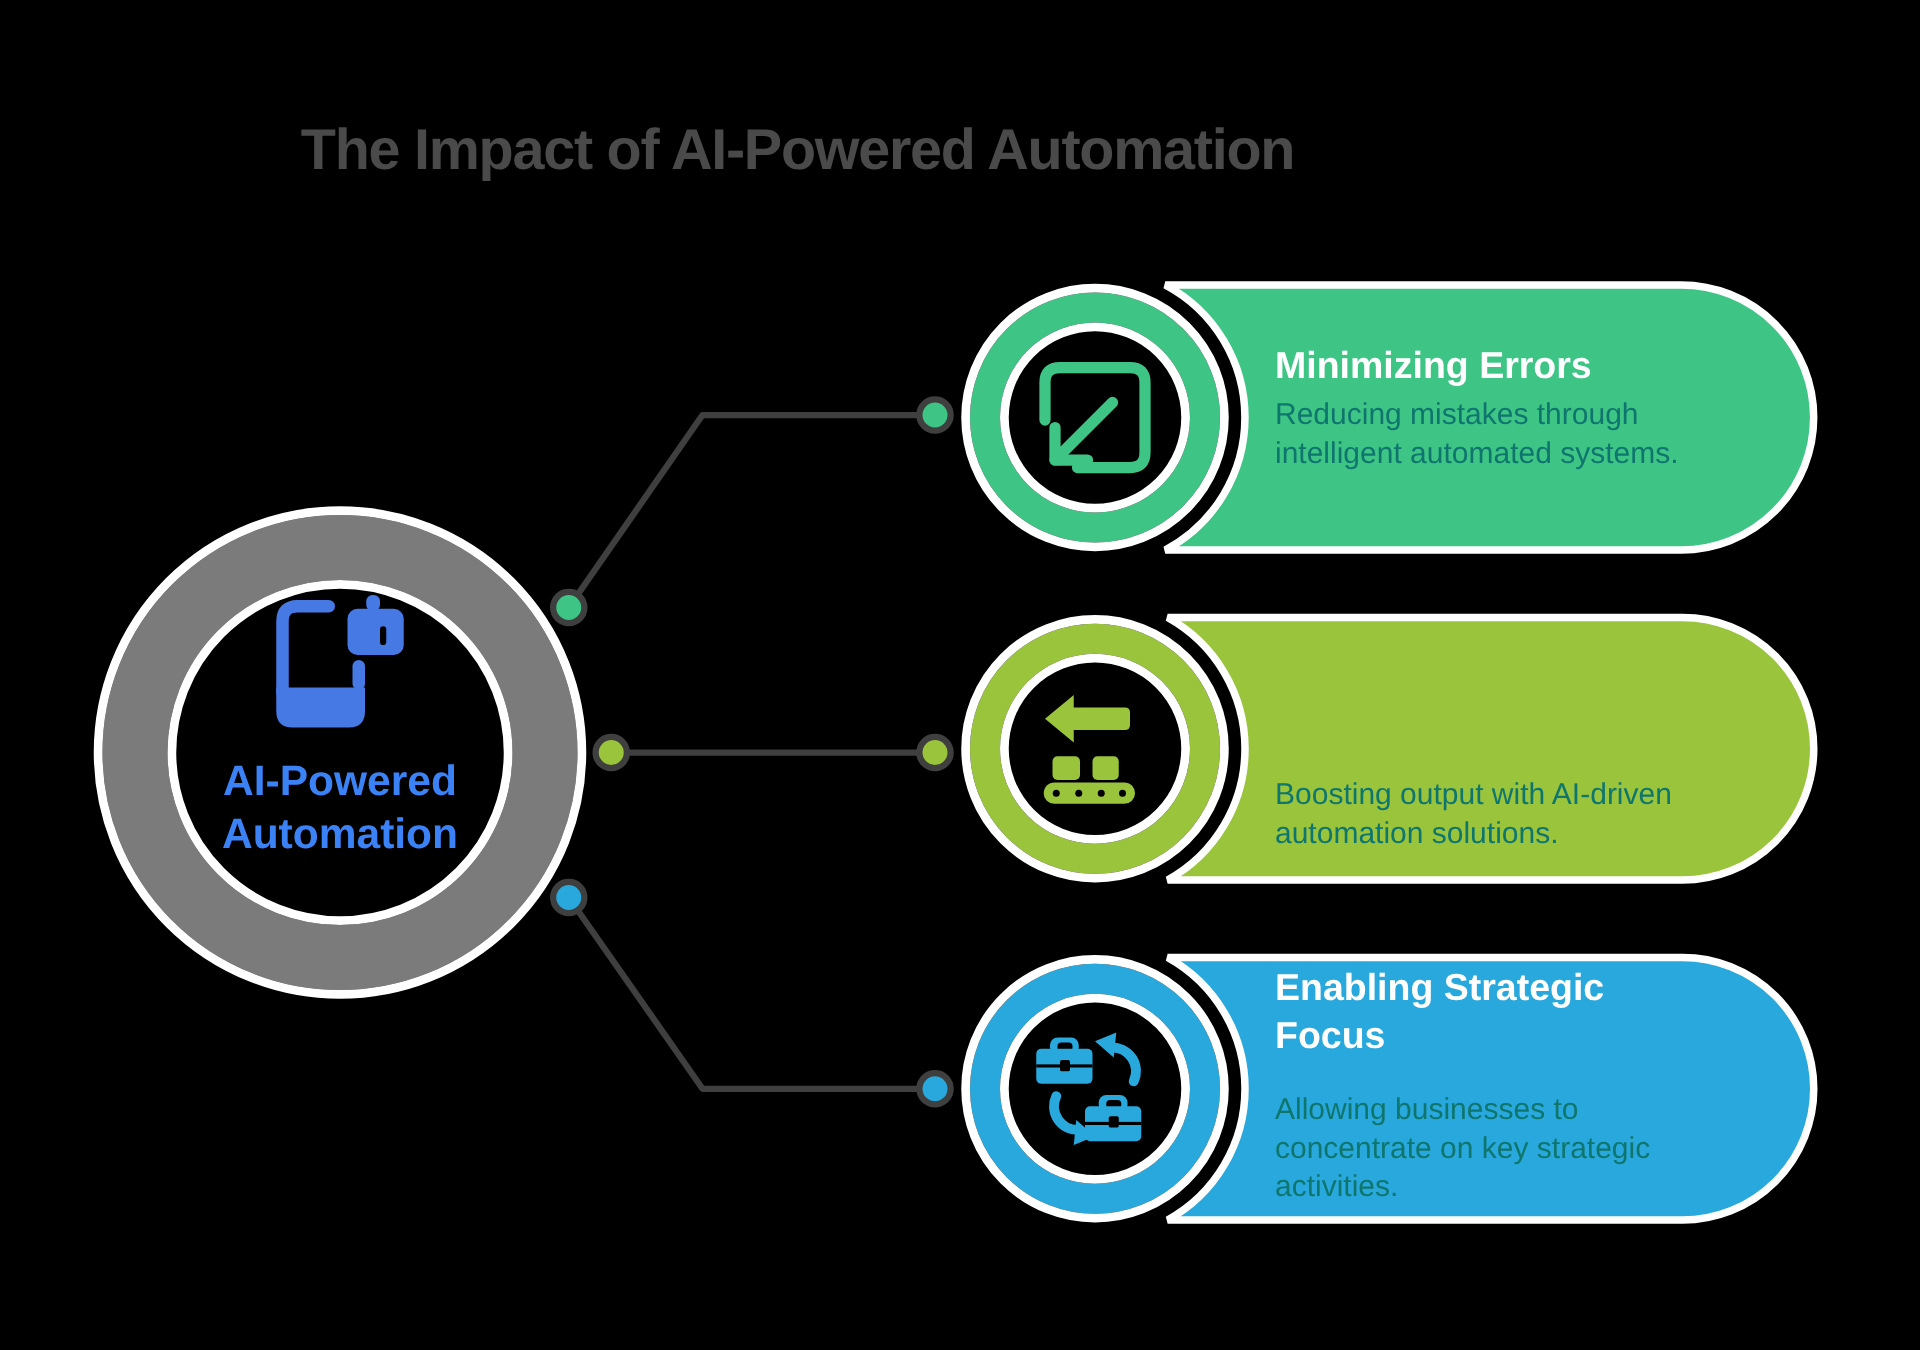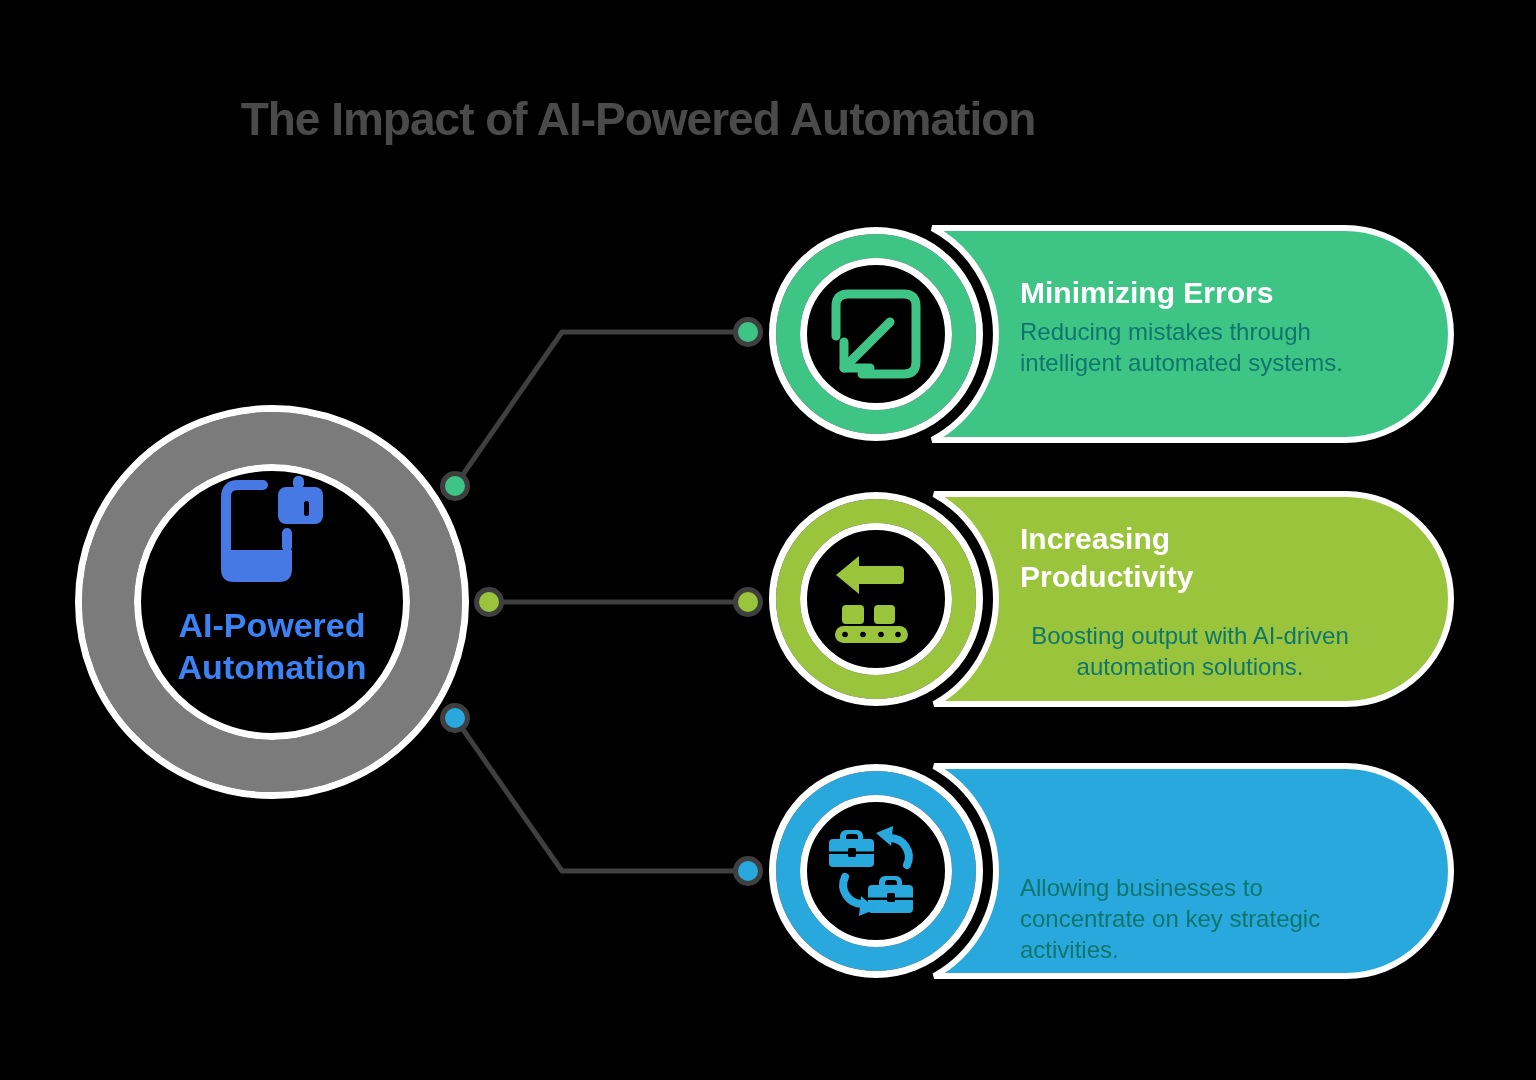--- a/index.html
+++ b/index.html
@@ -27,21 +27,21 @@
     font-size:30px;line-height:38px;font-weight:bold;color:#FFFFFF;
   }
   .card-body{
     position:absolute;left:1020px;
     font-size:24px;line-height:31px;font-weight:normal;color:#0f766e;
   }
   .h-card0{top:254px;margin-top:20px;}
   .h-card1{top:520px;}
   .h-card2{top:772px;}
   .b-card0{top:316px;width:360px;}
-  .b-card1{top:620px;width:340px;text-align:center;}
+  .b-card1{top:620px;width:340px;}
   .b-card2{top:872px;width:370px;}
 </style>
 </head>
 <body>
 
 <div class="stage">
 
   <svg class="diagram" width="1536" height="1080" viewBox="0 0 1536 1080">
 
     <g stroke-width="5" stroke="#3F3F3F">
@@ -130,18 +130,18 @@
     </g>
   </svg>
 
   <h1 class="page-title">The Impact of AI-Powered Automation</h1>
 
   <div class="center-label">AI-Powered Automation</div>
 
   <div class="card-heading h-card0">Minimizing Errors</div>
   <div class="card-body b-card0">Reducing mistakes through intelligent automated systems.</div>
 
-  <div class="card-heading h-card1">Increasing Productivity</div>
   <div class="card-body b-card1">Boosting output with AI-driven automation solutions.</div>
 
+  <div class="card-heading h-card2">Enabling Strategic Focus</div>
   <div class="card-body b-card2">Allowing businesses to concentrate on key strategic activities.</div>
 
 </div>
 
 </body></html>

